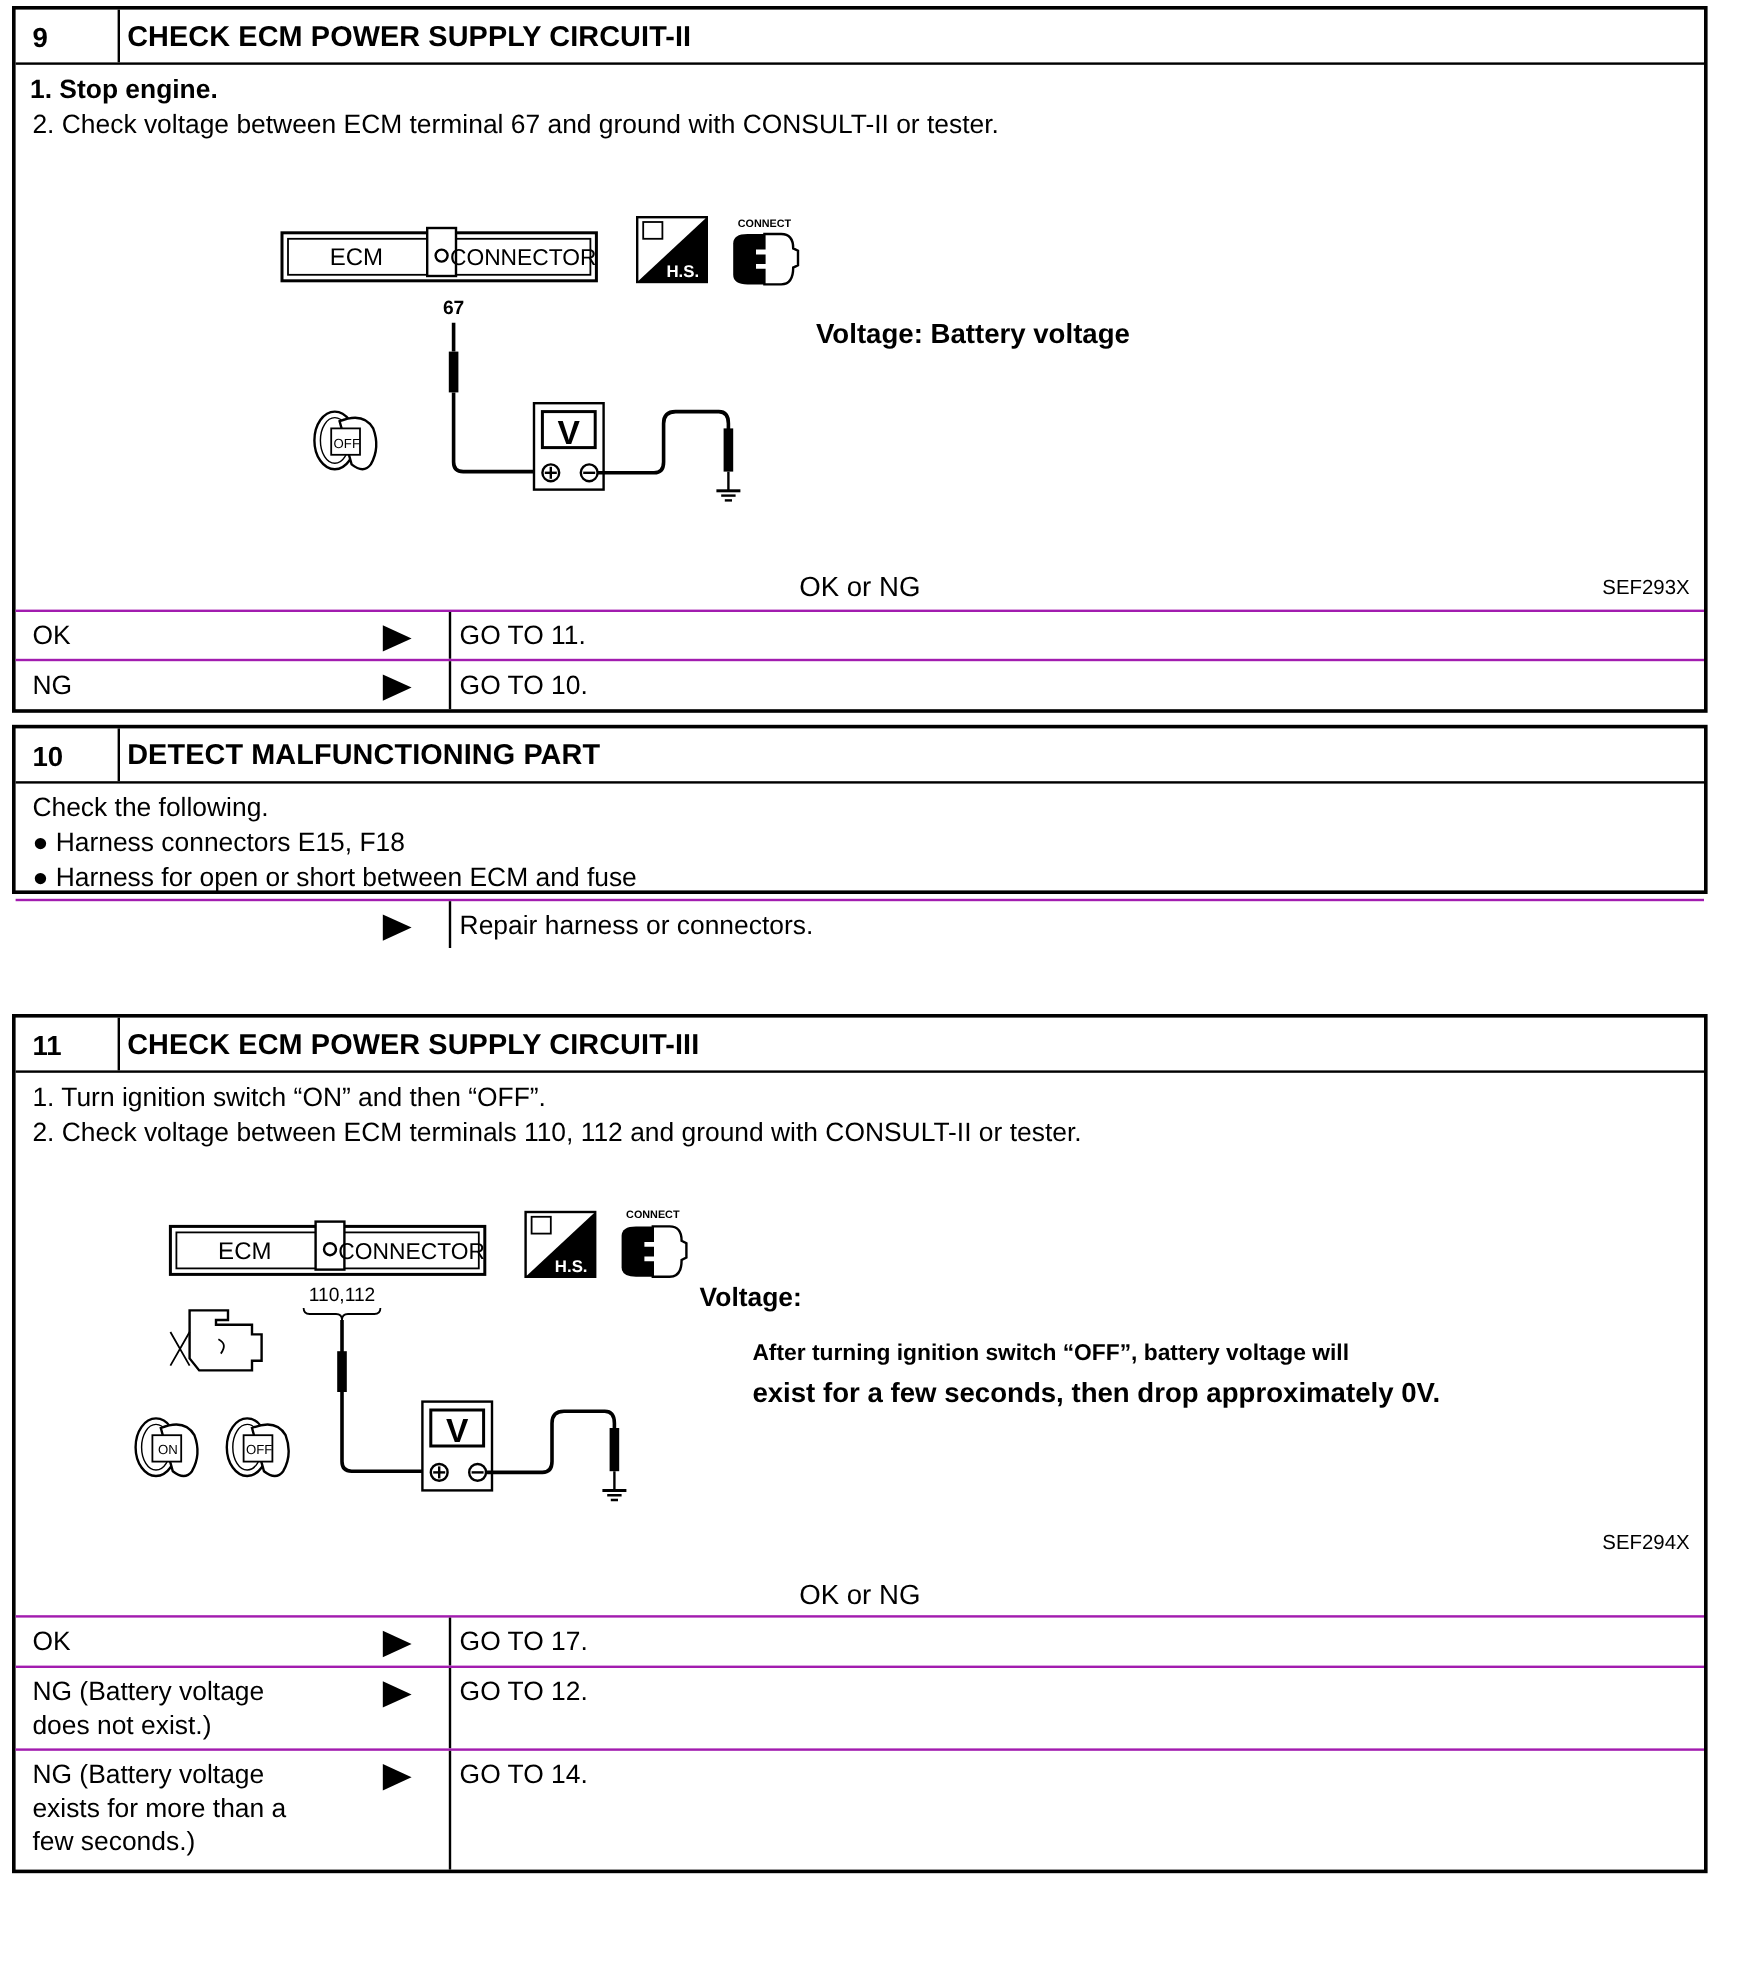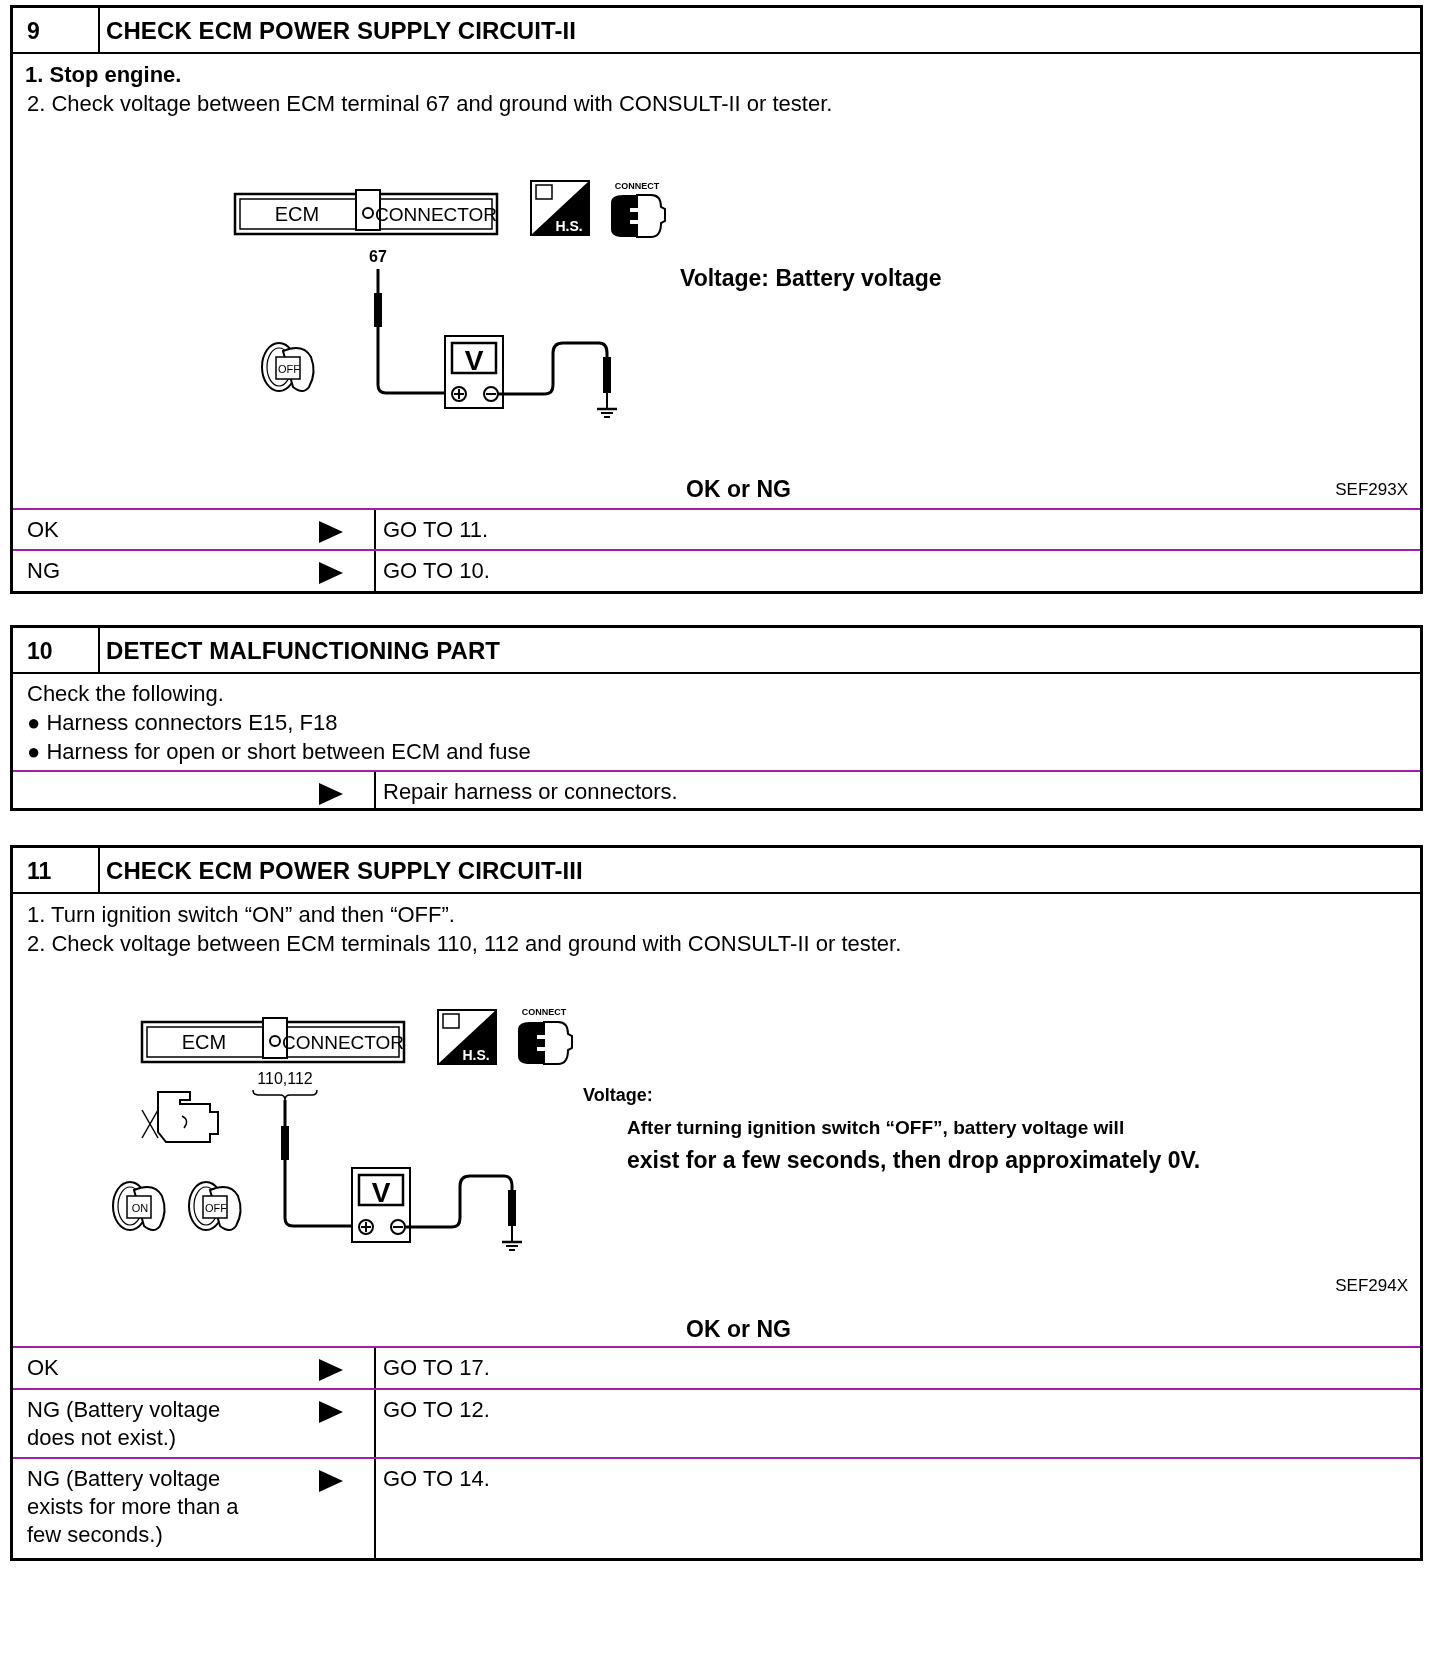--- a/index.html
+++ b/index.html
@@ -32,21 +32,21 @@
   .row .arrow {
     position: absolute; left: 306px; top: 11px; width: 0; height: 0;
     border-top: 11px solid transparent; border-bottom: 11px solid transparent;
     border-left: 24px solid #000;
   }
   .row .action {
     position: absolute; left: 370px; top: 0; font-size: 22px; line-height: 28px; padding-top: 6px;
   }
   .fig { position: absolute; }
   .ref { position: absolute; font-size: 17px; }
-  .okng { position: absolute; font-weight: bold; font-size: 23px; width: 100%; text-align: center; left: 0; padding-left: 22px; }
+  .okng { position: absolute; font-weight: normal; font-size: 23px; width: 100%; text-align: center; left: 0; }
 </style>
 </head>
 <body>
 
 <div class="block" style="top:5px; height:589px;">
   <div class="hdr">
     <div class="num">9</div>
     <div class="title">CHECK ECM POWER SUPPLY CIRCUIT-II</div>
   </div>
   <div class="txt" style="left:12px; top:53px;font-weight:bold;">1.  Stop engine.</div>
@@ -114,21 +114,21 @@
     <div class="arrow"></div>
     <div class="action">GO TO 11.</div>
   </div>
   <div class="row" style="top:541px; height:42px;">
     <div class="cond">NG</div>
     <div class="arrow"></div>
     <div class="action">GO TO 10.</div>
   </div>
 </div>
 
-<div class="block" style="top:625px; height:186px;">
+<div class="block" style="top:604px; height:141px;">
   <div class="hdr">
     <div class="num">10</div>
     <div class="title">DETECT MALFUNCTIONING PART</div>
   </div>
   <div class="txt" style="left:14px; top:52px;">Check the following.</div>
   <div class="txt" style="left:14px; top:81px;">
     <span>● </span><span>Harness connectors E15, F18</span>
   </div>
   <div class="txt" style="left:14px; top:110px;">
     <span>● </span><span>Harness for open or short between ECM and fuse</span>
@@ -207,21 +207,21 @@
     </g>
     <g>
       <ellipse cx="108" cy="206" rx="17" ry="24" fill="#fff" stroke="#000" stroke-width="2"></ellipse>
       <ellipse cx="108" cy="206" rx="12" ry="19" fill="none" stroke="#000" stroke-width="1.2"></ellipse>
       <path d="M112,190 Q132,182 140,196 Q146,212 138,226 Q132,234 122,226 Z" fill="#fff" stroke="#000" stroke-width="2"></path>
       <rect x="105" y="196" width="24" height="22" fill="#fff" stroke="#000" stroke-width="1.5"></rect>
       <text x="118" y="212" font-size="11" text-anchor="middle" font-family="Liberation Sans, sans-serif">OFF</text>
     </g>
   </svg>
 
-  <div class="txt bold" style="left:570px; top:233px; font-size:18px;">Voltage:</div>
+  <div class="txt bold" style="left:570px; top:219px; font-size:22px;">Voltage:</div>
   <div class="txt bold" style="left:614px; top:266px; font-size:19px;">After turning ignition switch “OFF”, battery voltage will</div>
   <div class="txt bold" style="left:614px; top:298px; font-size:23px;">exist for a few seconds, then drop approximately 0V.</div>
   <div class="ref" style="right:12px; top:428px;">SEF294X</div>
   <div class="okng" style="top:468px;">OK or NG</div>
 
   <div class="row" style="top:498px; height:42px;">
     <div class="cond">OK</div>
     <div class="arrow"></div>
     <div class="action">GO TO 17.</div>
   </div>

